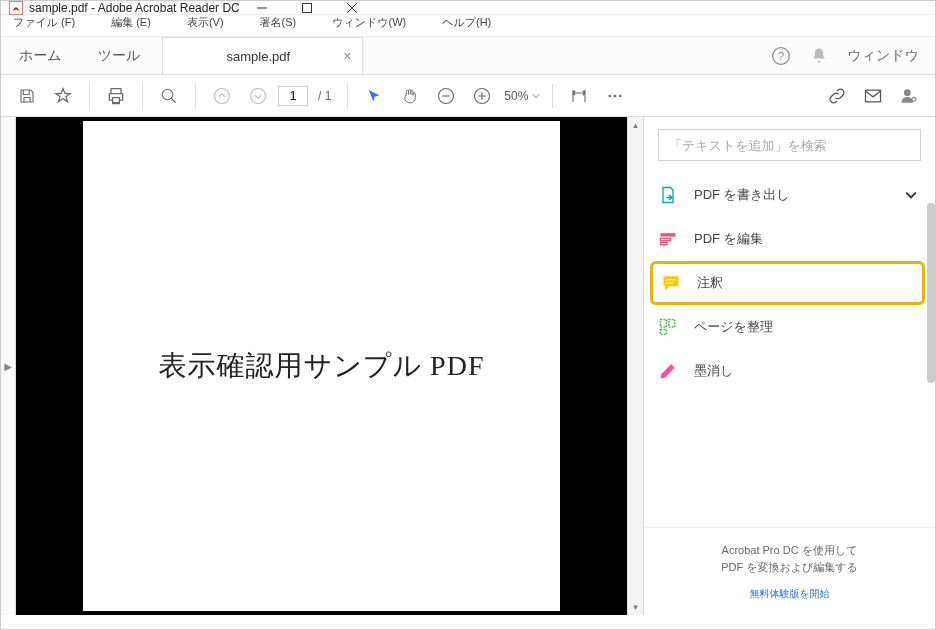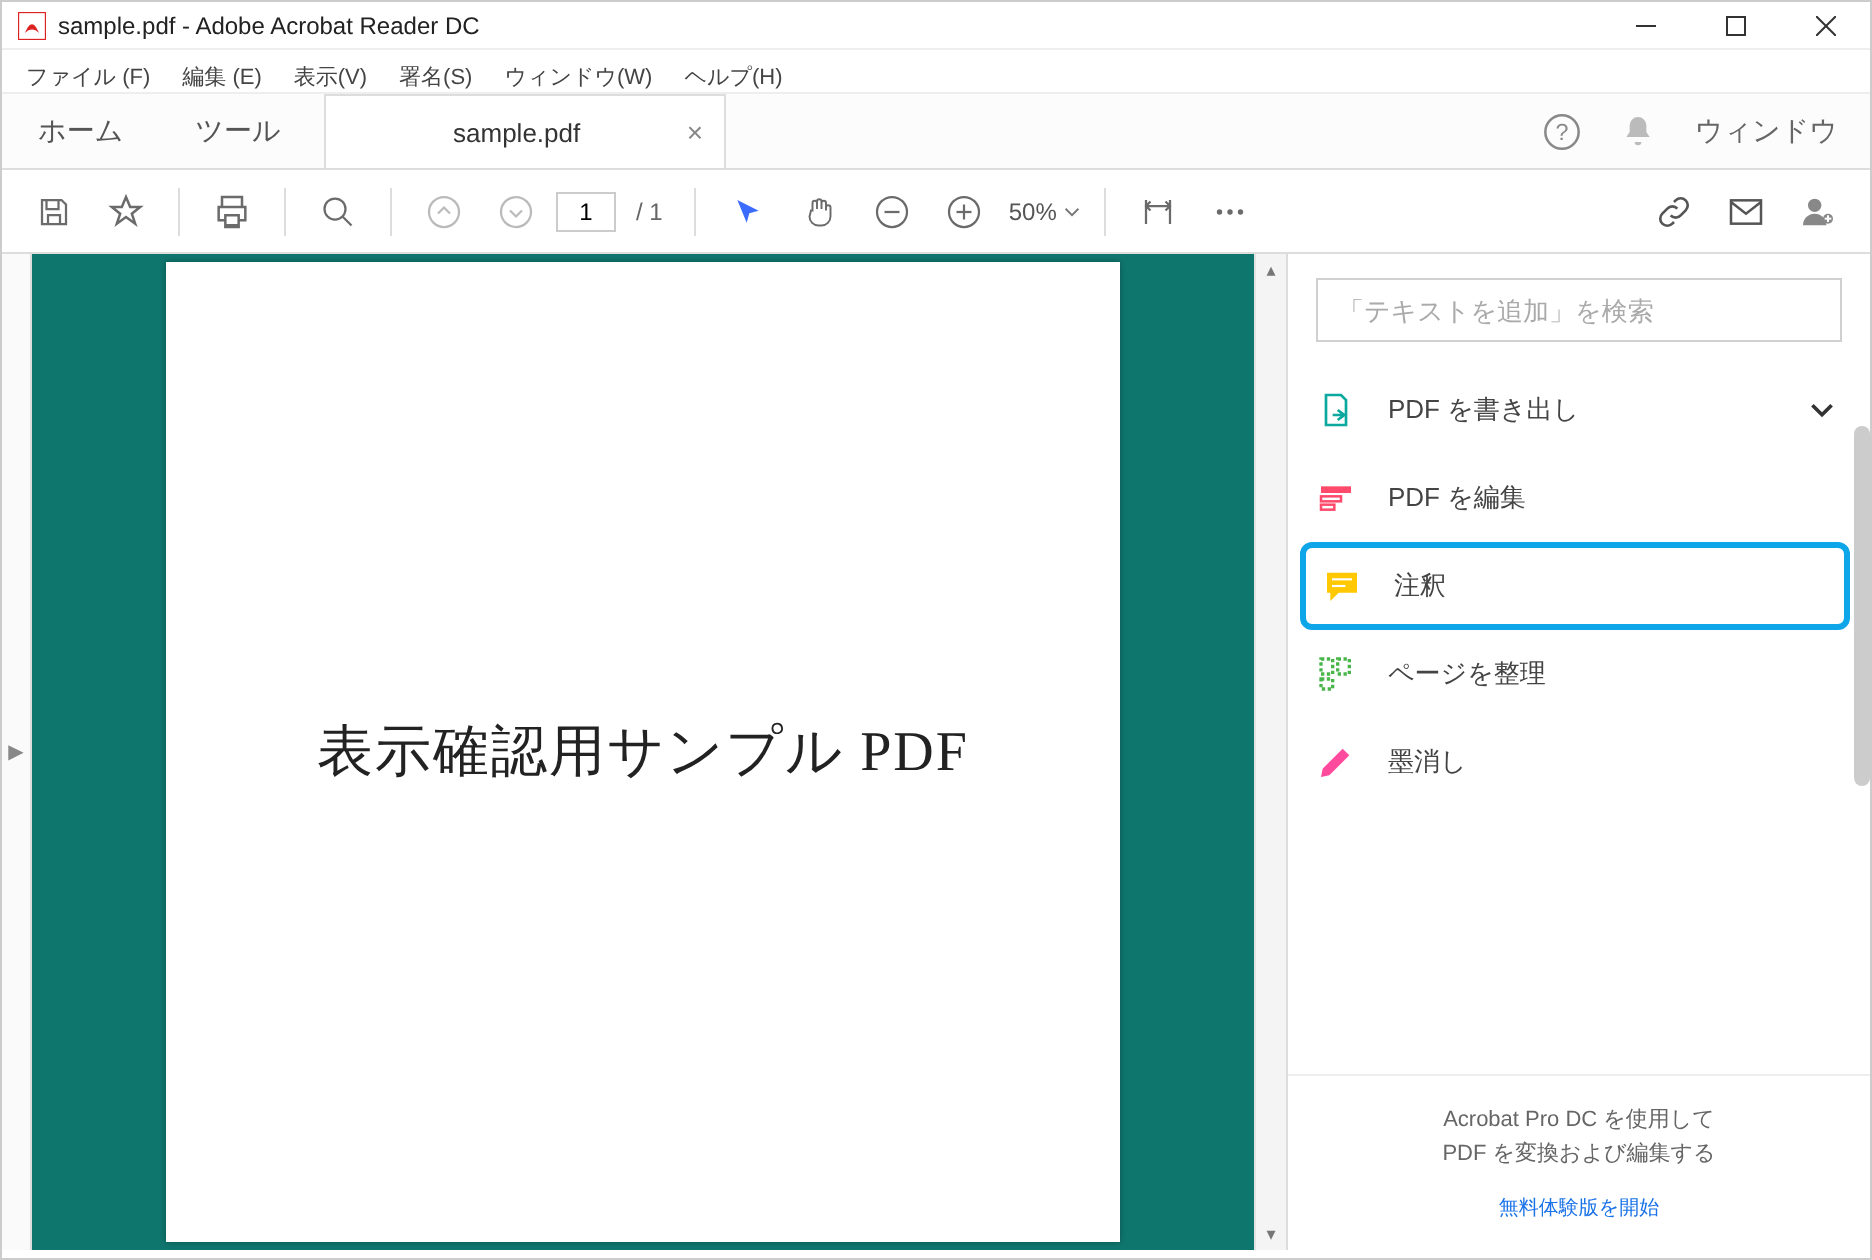--- a/index.html
+++ b/index.html
@@ -1,27 +1,27 @@
 <!DOCTYPE html>
 <html><head>
 <meta charset="utf-8">
 <style>
   * { box-sizing: border-box; margin: 0; padding: 0; }
   body { font-family: "Meiryo", "Segoe UI", sans-serif; font-size: 12px; color: #333; background: #fff; width: 936px; height: 630px; overflow: hidden; border: 1px solid #ccc; }
   
   
-  .titlebar { height: 24px; display: flex; align-items: center; justify-content: space-between; padding: 0 0 0 8px; border-bottom: 1px solid #eee; }
+  .titlebar { height: 14px; display: flex; align-items: center; padding: 0 0 0 8px; border-bottom: 1px solid #eee; }
   .titlebar-left { display: flex; align-items: center; gap: 6px; }
   .titlebar-title { font-size: 12px; color: #222; }
   .wincontrols { display: flex; }
   .wincontrols .wc { width: 45px; height: 30px; display: flex; align-items: center; justify-content: center; color: #333; }
   .app-icon { width: 14px; height: 14px; }
   
   
-  .menubar { height: 22px; display: flex; align-items: flex-end; padding: 0 4px; border-bottom: 1px solid #eee; }
+  .menubar { height: 22px; display: flex; align-items: flex-start; padding: 0 4px; border-bottom: 1px solid #eee; gap: 20px; }
   .menubar .mi { padding: 0 8px; font-size: 11px; color: #444; cursor: default; }
   
   
   .tabbar { height: 38px; display: flex; align-items: stretch; border-bottom: 1px solid #ddd; background: #fcfcfc; }
   .tabbar .tab { padding: 0 18px; display: flex; align-items: center; font-size: 14px; color: #555; cursor: pointer; }
   .tabbar .filetab { border: 1px solid #ddd; border-bottom: none; background: #fff; display: flex; align-items: center; padding: 0 10px 0 40px; margin-left: 4px; position: relative; }
   .tabbar .filetab .fname { min-width: 110px; text-align: center; color: #333; font-size: 13px; }
   .tabbar .filetab .close { margin-left: 30px; color: #888; font-size: 14px; cursor: pointer; }
   .tabbar .spacer { flex: 1; }
   .tabbar .right { display: flex; align-items: center; gap: 18px; padding-right: 16px; }
@@ -35,38 +35,38 @@
   .toolbar .pageinput { width: 30px; height: 20px; border: 1px solid #ccc; text-align: center; font-size: 12px; }
   .toolbar .pagetotal { font-size: 12px; color: #666; padding: 0 6px; }
   .toolbar .zoomval { font-size: 12px; color: #555; padding: 0 2px; display: flex; align-items: center; }
   .toolbar .spacer { flex: 1; }
   
   
   .content { height: calc(630px - 30px - 22px - 38px - 42px); display: flex; }
   .doc-area { flex: 1; display: flex; position: relative; background: #999; }
   .doc-gutter-left { width: 15px; background: #fafafa; border-right: 1px solid #ddd; display: flex; align-items: center; justify-content: center; }
   .doc-gutter-left .tri { color: #888; font-size: 10px; }
-  .doc-bg { flex: 1; background: #0f766e; display: flex; justify-content: center; padding: 4px 0; position: relative; overflow: hidden; }
+  .doc-bg { flex: 1; background: #000000; display: flex; justify-content: center; padding: 4px 0; position: relative; overflow: hidden; }
   .page { width: 78%; background: #fff; box-shadow: 0 0 3px rgba(0,0,0,0.3); display: flex; flex-direction: column; align-items: center; justify-content: center; }
   .page-title { font-family: "Yu Mincho", "MS Mincho", serif; font-size: 28px; color: #222; letter-spacing: 1px; }
   .vscroll { width: 16px; background: #f4f4f4; border-left: 1px solid #e3e3e3; display: flex; flex-direction: column; align-items: center; }
   .vscroll .arrow { height: 16px; width: 100%; display: flex; align-items: center; justify-content: center; font-size: 9px; color: #777; }
   .vscroll .track { flex: 1; }
   
   
   .rightpanel { width: 292px; background: #fff; border-left: 1px solid #ddd; display: flex; flex-direction: column; position: relative; }
   .rp-search { padding: 12px 14px; }
   .rp-search input { width: 100%; height: 32px; border: 1px solid #d0d0d0; padding: 0 10px; font-size: 13px; color: #15803d; }
   .rp-search input::placeholder { color: #aaa; }
   .rp-list { flex: 1; padding: 0 10px 0 6px; overflow-y: auto; position: relative; }
   .rp-item { display: flex; align-items: center; height: 44px; padding: 0 8px; position: relative; cursor: pointer; }
   .rp-item .ic { width: 24px; text-align: center; margin-right: 12px; }
   .rp-item .lbl { font-size: 13px; color: #444; flex: 1; }
   .rp-item .chev { color: #555; font-size: 12px; }
-  .rp-item.highlighted { border: 3px solid #0ea5e9; border-radius: 6px; align-items: center; }
+  .rp-item.highlighted { border: 3px solid #eab308; border-radius: 6px; align-items: center; }
   .rp-footer { padding: 14px 10px; text-align: center; border-top: 1px solid #eee; }
   .rp-footer .line { font-size: 11px; color: #666; line-height: 1.5; }
   .rp-footer .link { color: #1a73e8; font-size: 10px; cursor: pointer; margin-top: 12px; display: inline-block; }
   .rp-scroll { position: absolute; right: 0; top: 0; bottom: 0; width: 8px; }
   .rp-scroll .thumb { position: absolute; left: 0; right: 0; top: 30px; height: 180px; background: #ccc; border-radius: 4px; }
   
   svg { display: block; }
 </style>
 </head>
 <body>

